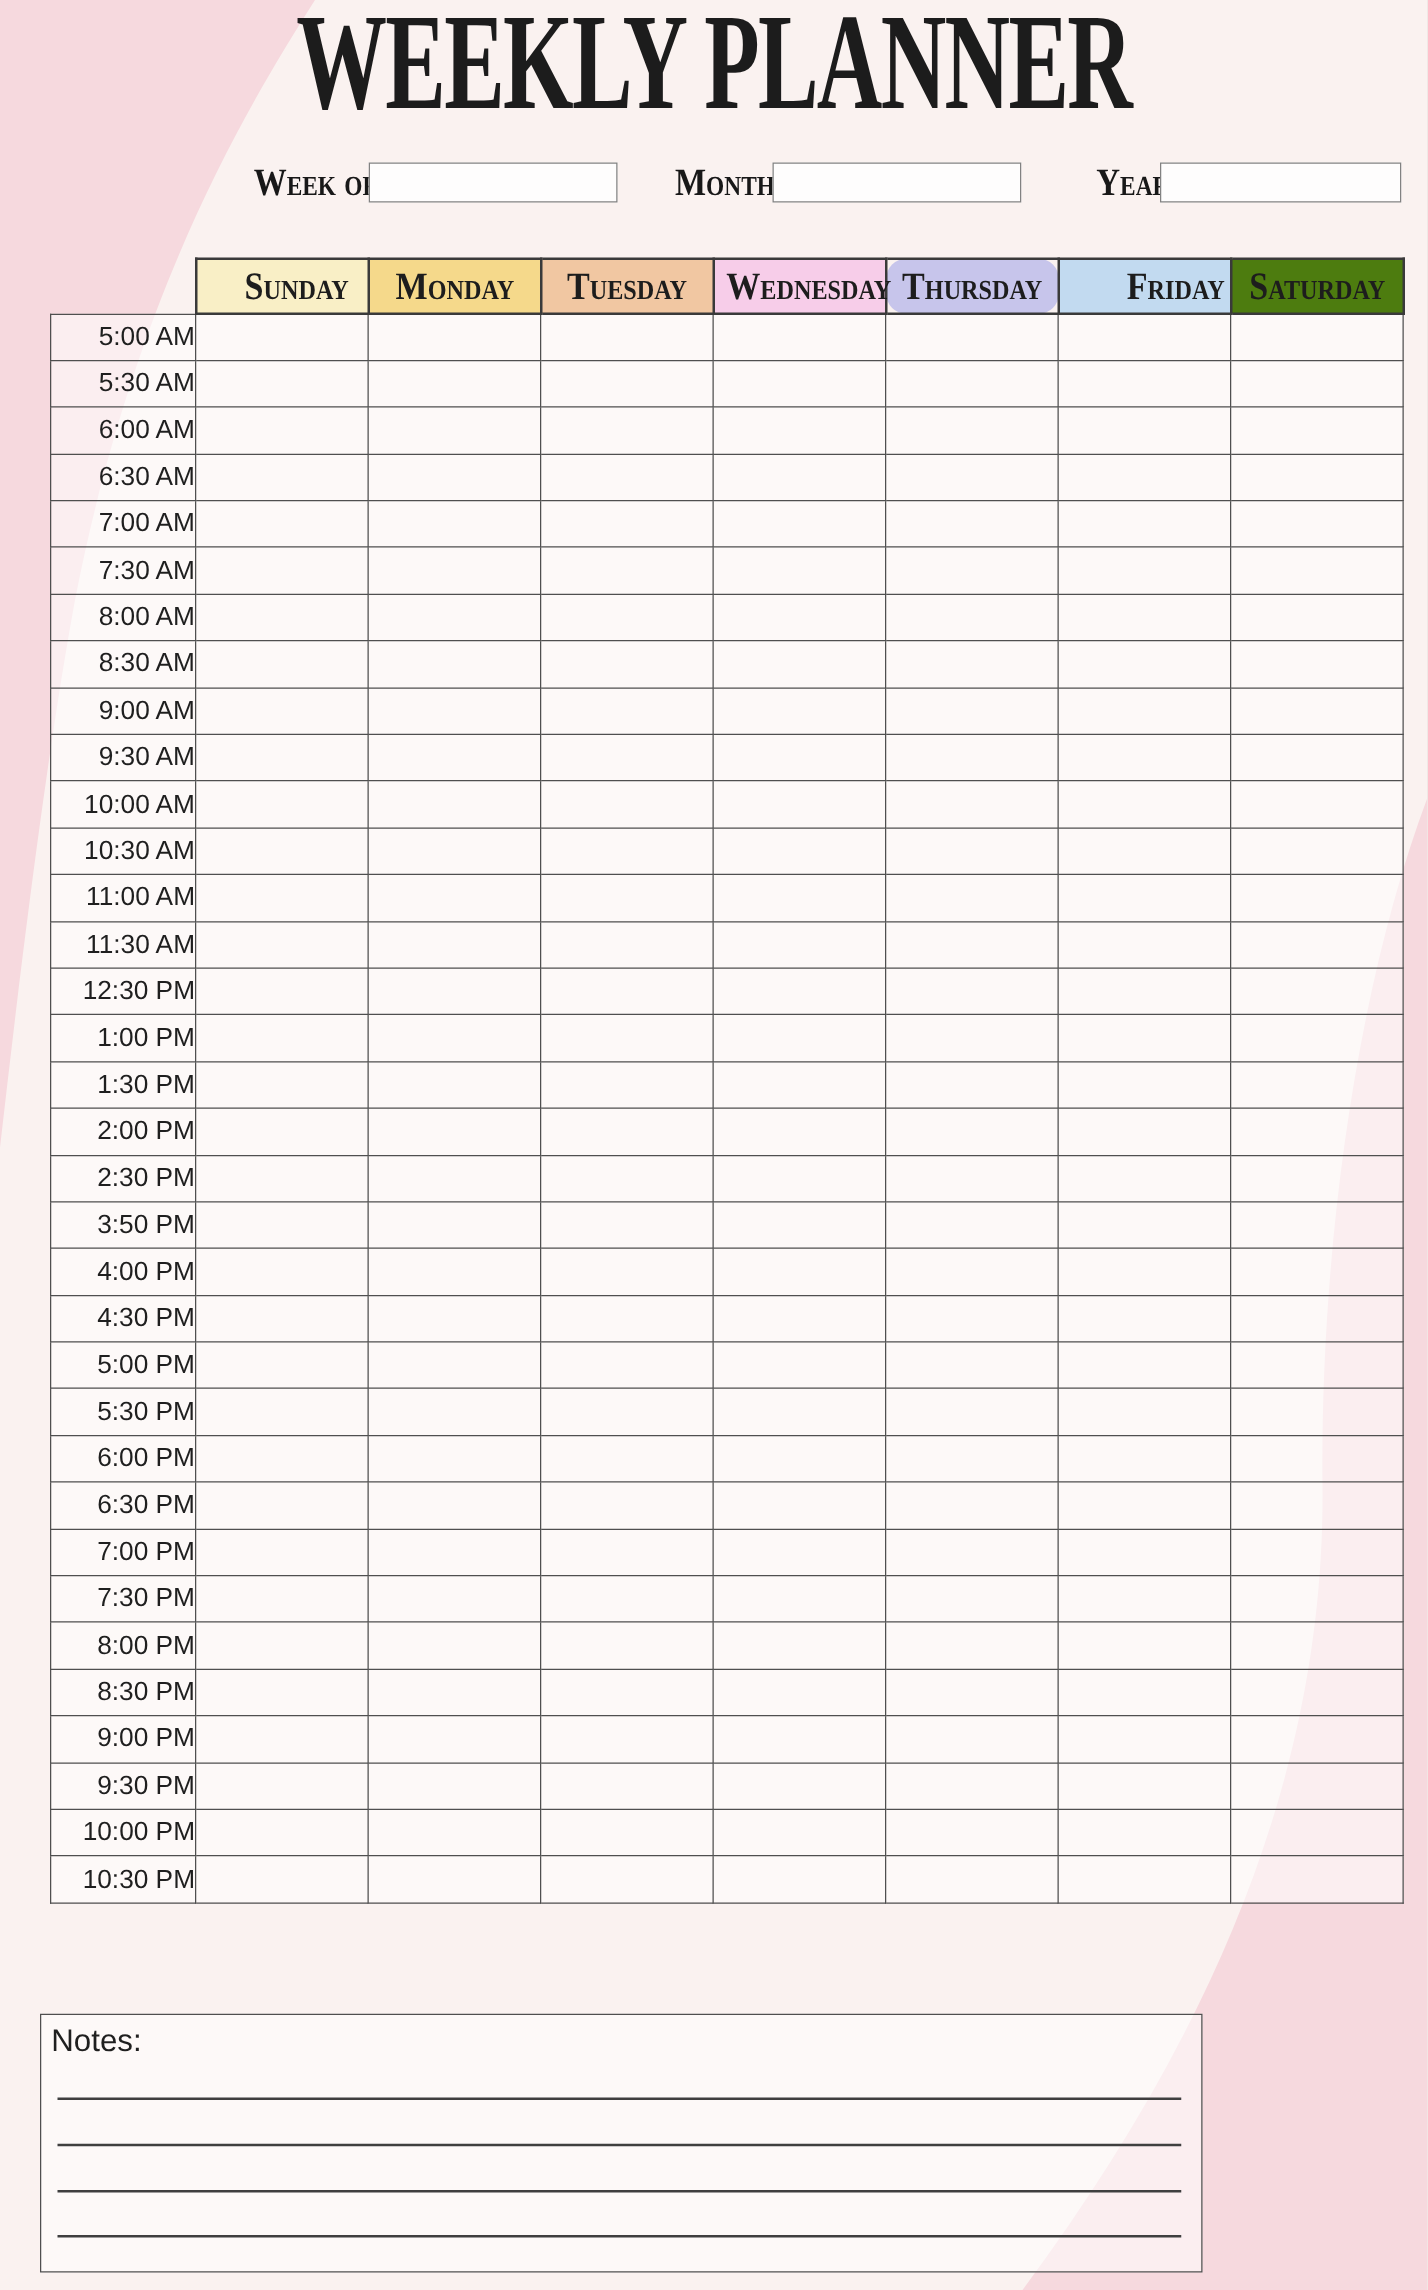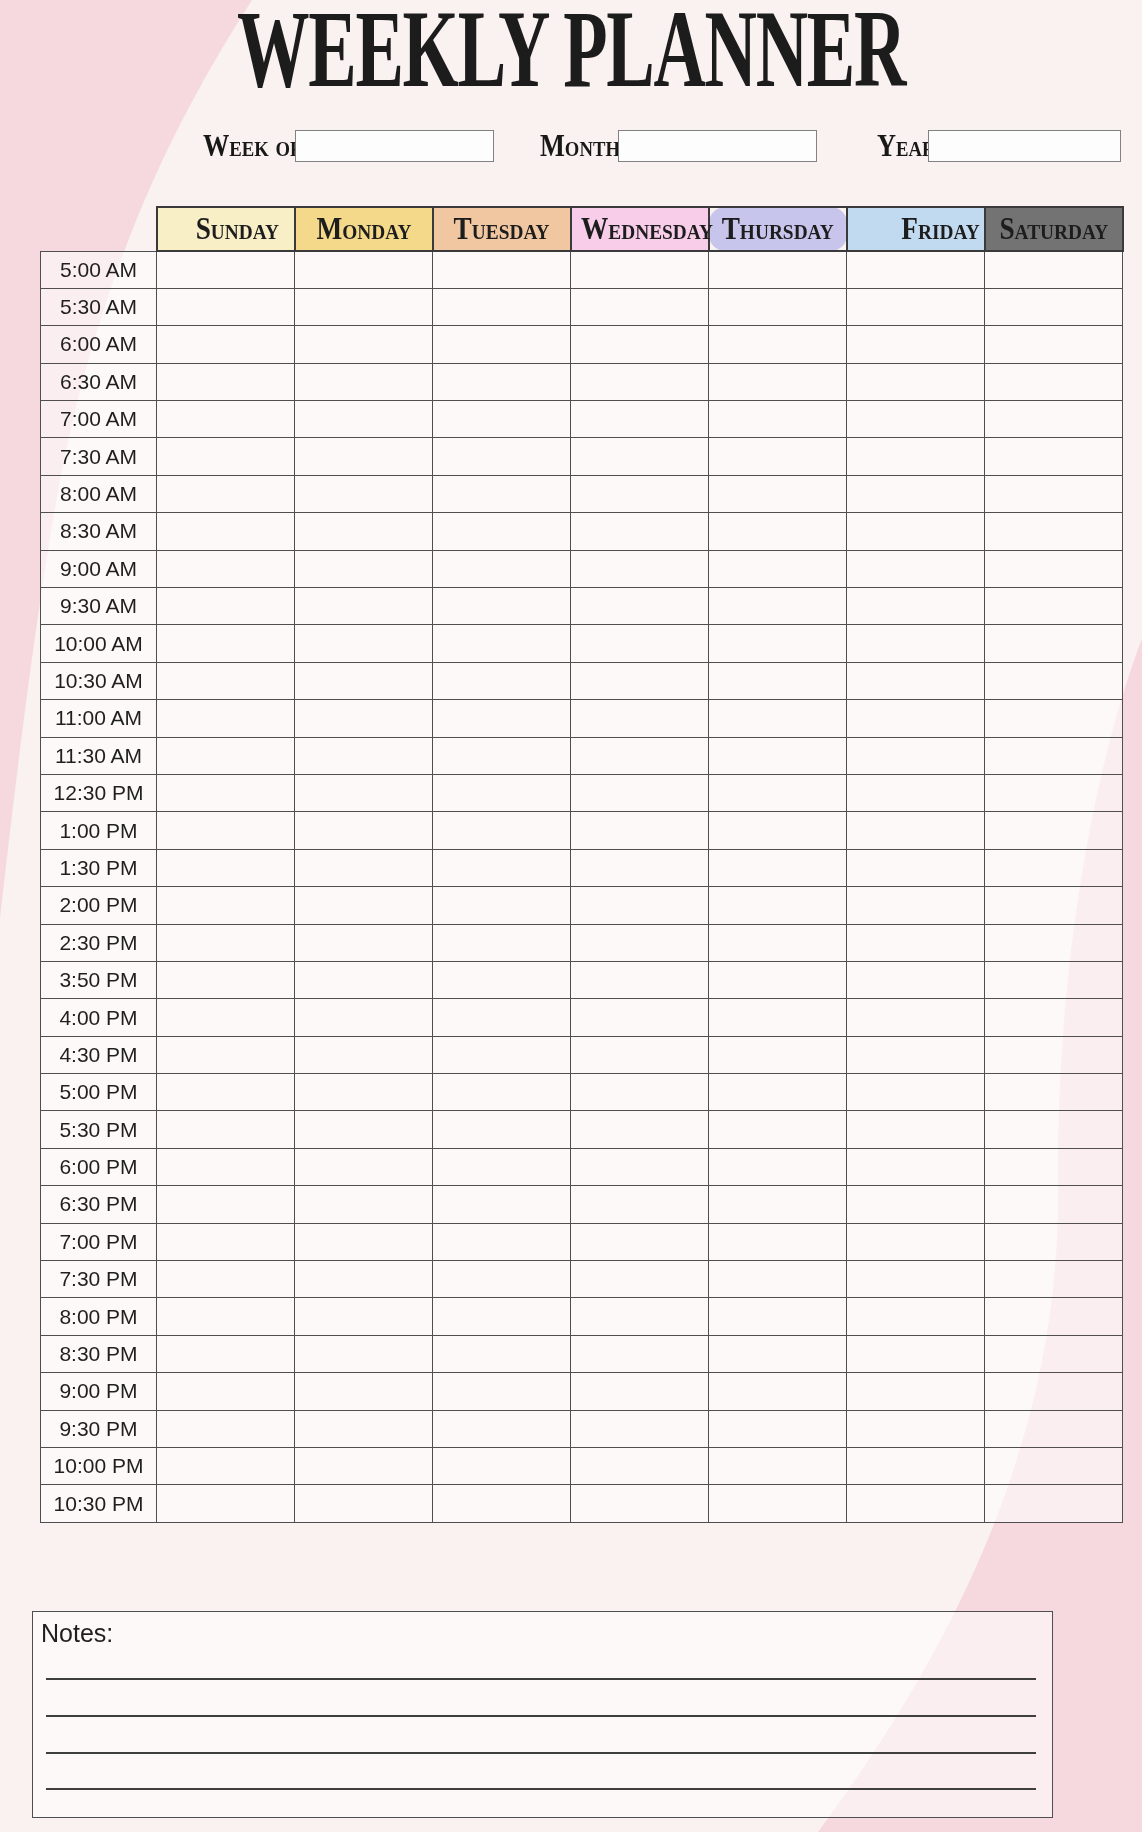--- a/index.html
+++ b/index.html
@@ -62,32 +62,32 @@
     font-variant:small-caps; font-size:31px; color:#1d1d1d;
     transform:scaleX(0.88); transform-origin:50% 50%;
     white-space:nowrap;
   }
   .time-th{
     height:37.4px;
     border:1.5px solid var(--grid-line,#4f4f4f);
     background:var(--cell-fill,rgba(255,255,255,0.55));
     font-family:"Liberation Sans",sans-serif; font-weight:400;
     font-size:21px; color:#1f1f1f;
-    text-align:center; vertical-align:middle; padding-left:13px;
+    text-align:right; vertical-align:middle; padding-left:13px;
     white-space:nowrap;
   }
   .cell{
     height:37.4px;
     border:1.5px solid var(--grid-line,#4f4f4f);
     background:var(--cell-fill,rgba(255,255,255,0.55));
   }
 
   
   .notes{
-    position:absolute; left:32px; top:1611px; width:1021px; height:207px;
+    position:absolute; left:32px; top:1611px; width:930px; height:207px;
     border:1.6px solid var(--grid-line,#4f4f4f);
     background:var(--cell-fill,rgba(255,255,255,0.5));
     z-index:1;
   }
   .notes-label{
     position:absolute; left:8px; top:7px;
     font-size:25px; color:#1f1f1f;
   }
   .note-line{
     position:absolute; left:13px; right:16px; height:0;
@@ -128,21 +128,21 @@
       </colgroup>
     <thead id="sched-head">
         <tr>
           <th class="corner-th"></th>
           <th class="day-th" style="background: rgb(249, 239, 198); padding-left: 24px;"><span>Sunday</span></th>
           <th class="day-th" style="background: rgb(245, 217, 139);"><span>Monday</span></th>
           <th class="day-th" style="background: rgb(241, 199, 162);"><span>Tuesday</span></th>
           <th class="day-th" style="background: rgb(247, 205, 233);"><span>Wednesday</span></th>
           <th class="day-th" style="background: rgb(199, 197, 235); border-radius: 16px;"><span>Thursday</span></th>
           <th class="day-th" style="background: rgb(194, 218, 240); padding-left: 48px;"><span>Friday</span></th>
-          <th class="day-th" style="background: #737373;"><span>Saturday</span></th>
+          <th class="day-th" style="background: #4d7c0f;"><span>Saturday</span></th>
         </tr>
       </thead>
     <tbody id="sched-body">
         <tr>
           <th class="time-th">5:00 AM</th>
           <td class="cell"></td>
           <td class="cell"></td>
           <td class="cell"></td>
           <td class="cell"></td>
           <td class="cell"></td>

